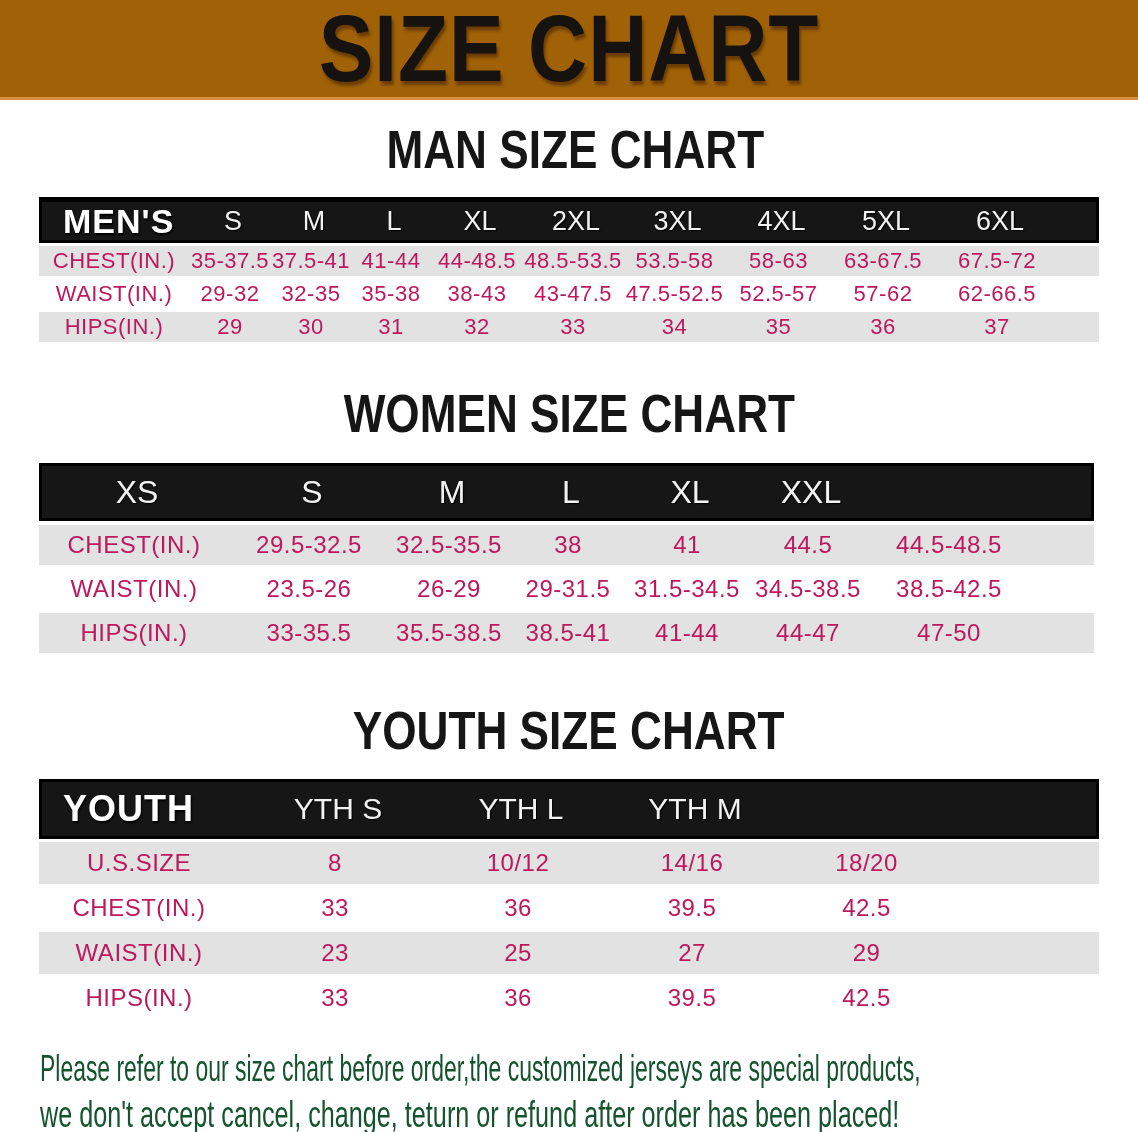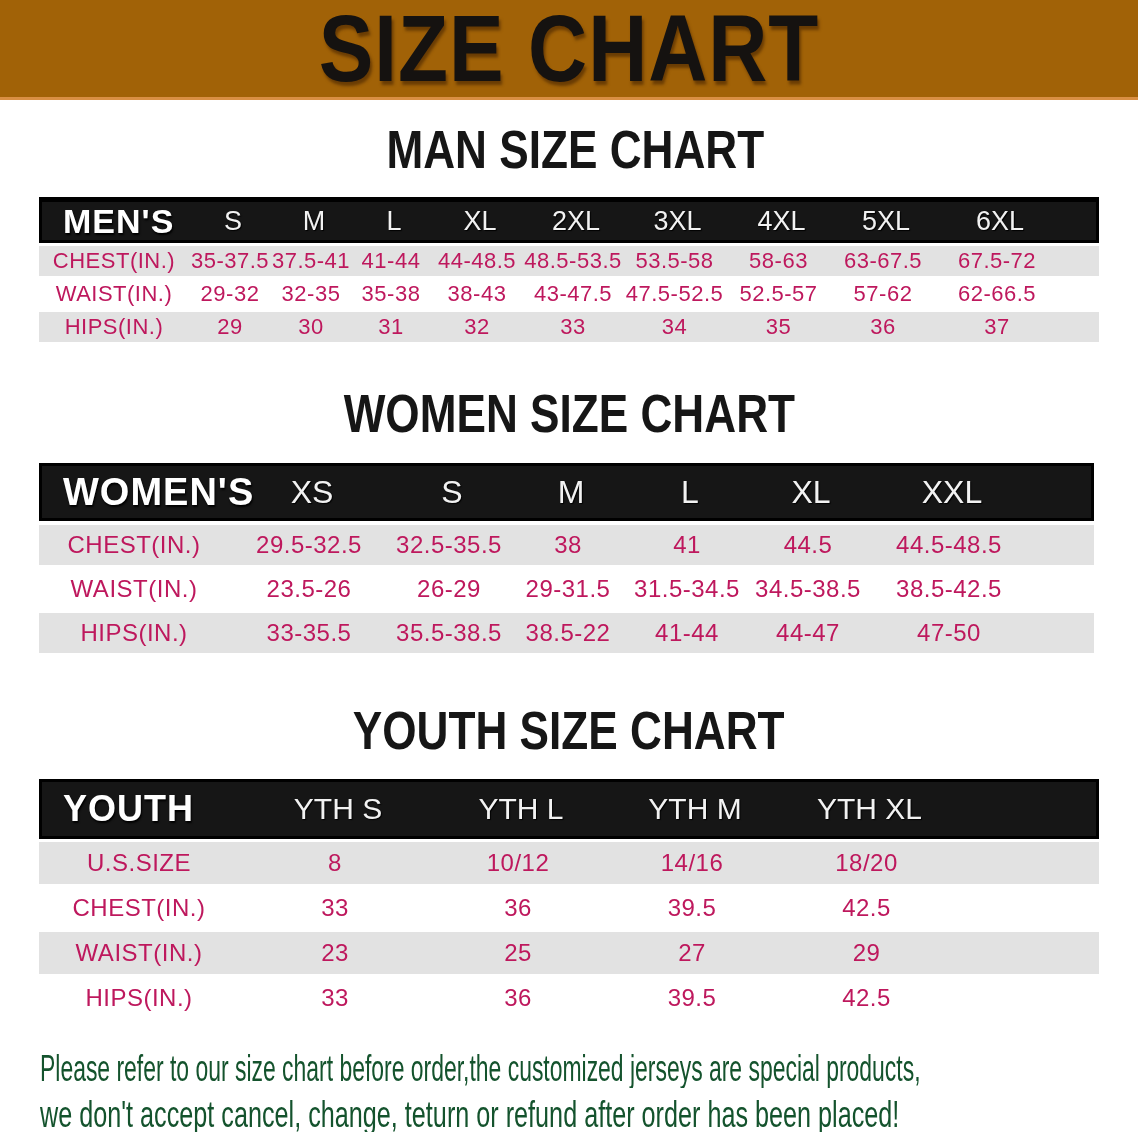--- a/index.html
+++ b/index.html
@@ -124,21 +124,20 @@
     <div class="val">37</div>
   </div>
 </div>
 
 <div class="stitle-wrap mt-woman">
   <div class="stitle">WOMEN SIZE CHART</div>
 </div>
 
 <div class="tbl tbl-women">
   <div class="thead">
-    <div class="hlabel">WOMEN'S</div>
     <div class="hsize">XS</div>
     <div class="hsize">S</div>
     <div class="hsize">M</div>
     <div class="hsize">L</div>
     <div class="hsize">XL</div>
     <div class="hsize">XXL</div>
   </div>
   <div class="trow gray">
     <div class="rlabel">CHEST(IN.)</div>
     <div class="val">29.5-32.5</div>
@@ -154,38 +153,37 @@
     <div class="val">26-29</div>
     <div class="val">29-31.5</div>
     <div class="val">31.5-34.5</div>
     <div class="val">34.5-38.5</div>
     <div class="val">38.5-42.5</div>
   </div>
   <div class="trow gray">
     <div class="rlabel">HIPS(IN.)</div>
     <div class="val">33-35.5</div>
     <div class="val">35.5-38.5</div>
-    <div class="val">38.5-22</div>
+    <div class="val">38.5-41</div>
     <div class="val">41-44</div>
     <div class="val">44-47</div>
     <div class="val">47-50</div>
   </div>
 </div>
 
 <div class="stitle-wrap mt-youth">
   <div class="stitle">YOUTH SIZE CHART</div>
 </div>
 
 <div class="tbl tbl-youth">
   <div class="thead">
     <div class="hlabel">YOUTH</div>
     <div class="hsize">YTH S</div>
     <div class="hsize">YTH L</div>
     <div class="hsize">YTH M</div>
-    <div class="hsize">YTH XL</div>
   </div>
   <div class="trow gray">
     <div class="rlabel">U.S.SIZE</div>
     <div class="val">8</div>
     <div class="val">10/12</div>
     <div class="val">14/16</div>
     <div class="val">18/20</div>
   </div>
   <div class="trow white">
     <div class="rlabel">CHEST(IN.)</div>

